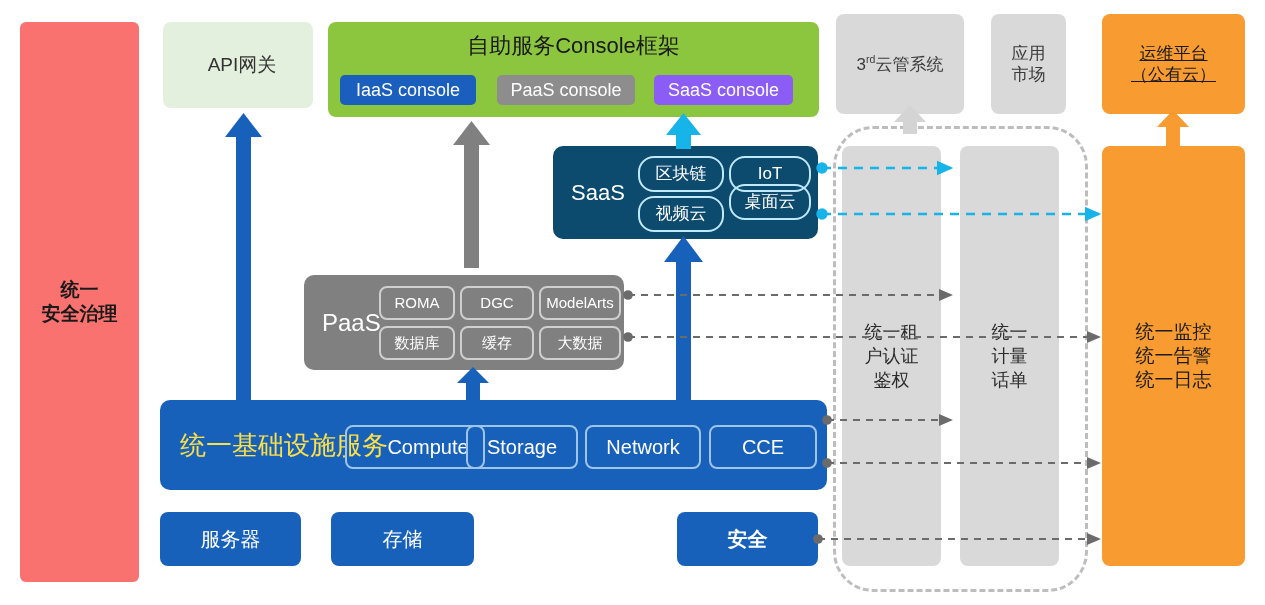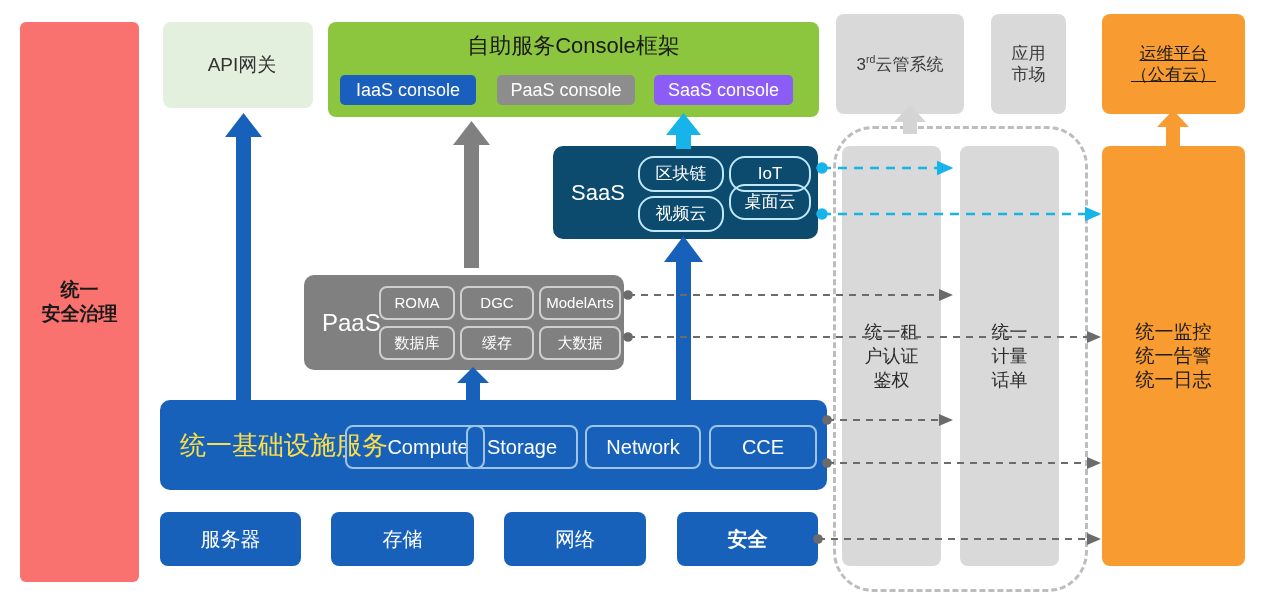--- a/index.html
+++ b/index.html
@@ -170,23 +170,20 @@
       <span>CCE</span>
     </div>
   </div>
 
   <div class="box bbox" style="left:160px;top:512px;width:141px;height:54px;">
     <span>服务器</span>
   </div>
   <div class="box bbox" style="left:331px;top:512px;width:143px;height:54px;">
     <span>存储</span>
   </div>
-  <div class="box bbox" style="left:504px;top:512px;width:142px;height:54px;">
-    <span>网络</span>
-  </div>
   <div class="box bbox" style="left:677px;top:512px;width:141px;height:54px;font-weight:bold;">
     <span>安全</span>
   </div>
 
   <svg class="layer" viewBox="0 0 1265 605">
     <defs>
       <marker id="mk-gray" markerWidth="7" markerHeight="7" refX="5.5" refY="3.2" orient="auto">
         <path d="M0,0.4 L6.4,3.2 L0,6 z" fill="#6b6b6b"></path>
       </marker>
       <marker id="mk-cyan" markerWidth="7" markerHeight="7" refX="5.5" refY="3.2" orient="auto">

